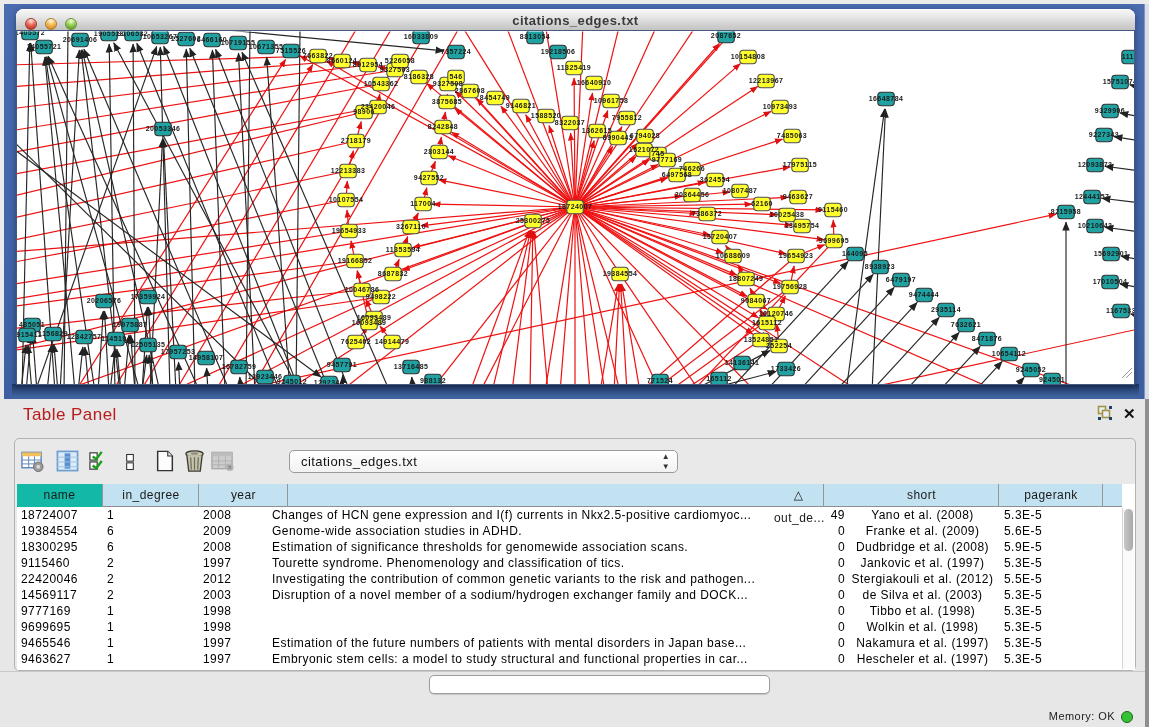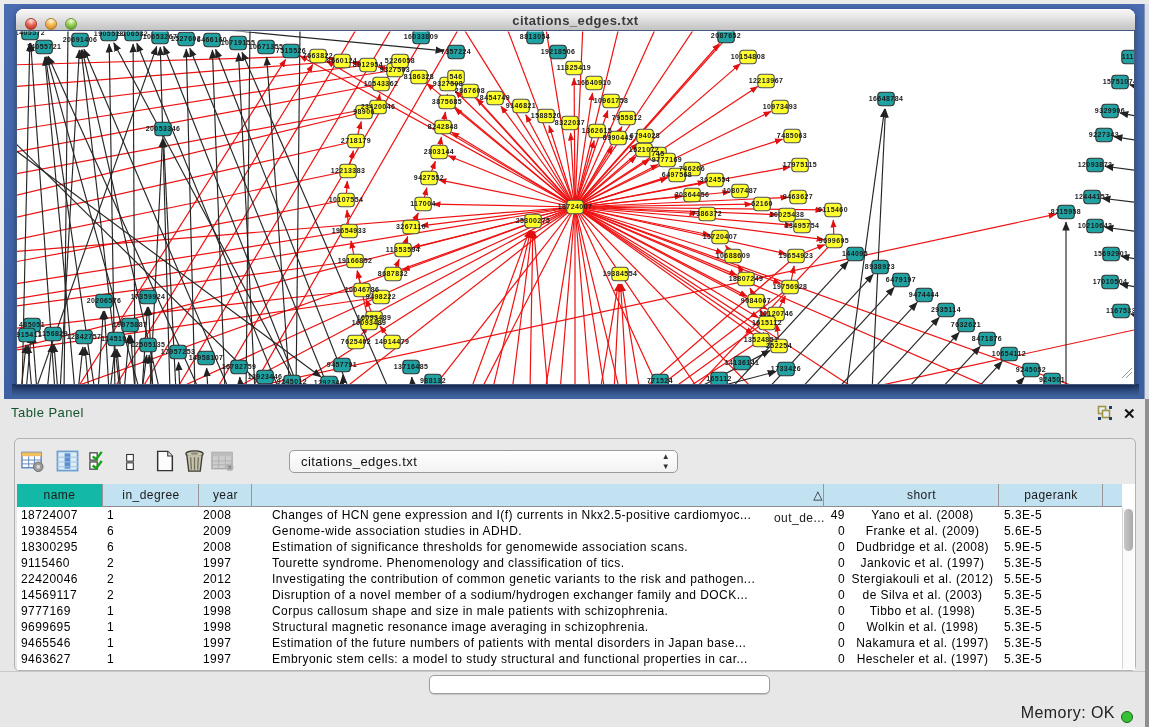--- a/index.html
+++ b/index.html
@@ -26,21 +26,21 @@
 #graph { position:absolute; left:0; top:0; }
 .er { stroke:#ef1111; stroke-width:1.2; fill:none; }
 .eb { stroke:#262626; stroke-width:1.15; fill:none; }
 .nt { fill:#21a2a2; stroke:#2f2f2f; stroke-width:1.1; }
 .ny { fill:#ffff2b; stroke:#4f4f4f; stroke-width:1.1; }
 .lb { font-size:7px; font-weight:bold; fill:#1a1a1a; text-anchor:middle; }
 
 #rsliver { position:absolute; right:0; top:4px; width:5px; height:395px; background:#d9dee8; border-left:1px solid #8494b5; }
 
 #panel { position:absolute; left:0; top:399px; width:1149px; height:328px; background:#e7e7e7; }
-#ptitle { position:absolute; left:11px; top:6px; font-size:13px; color:#14532d; }
+#ptitle { position:absolute; left:23px; top:6px; font-size:17px; color:#b91c1c; }
 #pfloat { position:absolute; right:36px; top:6px; }
 #pclose { position:absolute; right:13px; top:6px; font-size:15px; font-weight:bold; color:#111; }
 #toolc { position:absolute; left:14px; top:39px; width:1122px; height:233px;
   background:#e9e9e9; border:1px solid #b2b2b2; border-radius:5px; }
 #toolbar { position:absolute; left:0; top:0; width:100%; height:44px; }
 .ticon { position:absolute; top:11px; }
 #combo { position:absolute; left:274px; top:11px; width:389px; height:23px; background:linear-gradient(#fff,#f2f2f2);
   border:1px solid #9b9b9b; border-radius:5px; font-size:13px; color:#111; line-height:21px; padding-left:11px; }
 #combo .arr { position:absolute; right:7px; top:1px; font-size:8px; color:#333; line-height:10px; }
 
@@ -60,21 +60,21 @@
 .c6 { left:987px; width:100px; }
 #vscroll { position:absolute; right:1px; top:24px; width:12px; height:161px; background:#fbfbfb; border-left:1px solid #d5d5d5; }
 #vthumb { position:absolute; left:1px; top:1px; width:9px; height:42px; border-radius:5px; background:linear-gradient(90deg,#c8c8c8,#a9a9a9); }
 
 #tabline { position:absolute; left:0; top:272px; width:1149px; height:1px; background:#c9c9c9; }
 #tabs { position:absolute; left:429px; top:276px; height:19px; border:1px solid #9d9d9d; border-radius:5px;
   overflow:hidden; display:flex; background:#fff; box-shadow:0 1px 1px rgba(0,0,0,.15);}
 .tab { font-size:13px; font-weight:bold; line-height:18px; padding:0 16px; color:#222; background:linear-gradient(#fff,#f0f0f0);margin-top:20px; }
 .tab.sel { background:linear-gradient(#8c8c8c,#6f6f6f); color:#f4f4f4; border-right:1px solid #777; }
 .tab + .tab:not(.sel) { border-left:1px solid #bbb;border-radius:6px; }
-#status { position:absolute; right:34px; bottom:5px; font-size:16px; color:#222; }
+#status { position:absolute; right:34px; bottom:5px; font-size:11px; color:#222; }
 #memdot { position:absolute; right:16px; bottom:4px; width:12px; height:12px; border-radius:50%;
   background:#35c335; border:1.5px solid #1c661c; }
 #rbar { position:absolute; right:0; top:0; width:4px; height:328px; background:#8f8f8f; }
 </style></head>
 <body>
 <div id="page">
   <div id="desk">
       <div id="deskblue"></div>
       <div id="deskshadow"></div>
     </div>
@@ -684,22 +684,22 @@
           <circle cx="19.5" cy="18.5" r="4" fill="#b5b5b5"></circle>
           <path d="M17.8 16.8 L21.2 20.2 M21.2 16.8 L17.8 20.2" stroke="#888" stroke-width="1.3"></path>
         </svg>
         <div class="ticon" style="left:235px; top:12px; font-size:15px; font-style:italic; font-weight:bold; color:#1a1a1a; font-family:'Liberation Serif',serif;margin-left:39px;">f<span style="font-size:11px;">(x)</span></div>
         <div id="combo">citations_edges.txt<div class="arr">▲<br>▼</div></div>
       </div>
       <div id="tbl">
         <div id="thead">
           <div class="th" style="left:0;width:86px;background:#14b8a6;">name</div>
           <div class="th" style="left:87px;width:95px;">in_degree</div>
-          <div class="th" style="left:183px;width:52px;">year</div>
-          <div class="th" style="left:753px;width:54px;text-align:right;padding-left:4px;">△ out_de...</div>
+          <div class="th" style="left:183px;width:88px;">year</div>
+          <div class="th" style="left:753px;width:54px;text-align:center;padding-left:4px;">△ out_de...</div>
           <div class="th" style="left:828px;width:154px;">short</div>
           <div class="th" style="left:983px;width:103px;">pagerank</div>
         </div>
         <div id="tbody">
 <div class="tr">
               <div class="c0">18724007</div>
               <div class="c1">1</div>
               <div class="c2">2008</div>
               <div class="c3">Changes of HCN gene expression and I(f) currents in Nkx2.5-positive cardiomyoc...</div>
               <div class="c4">49</div>
@@ -748,30 +748,28 @@
               <div class="c2">2003</div>
               <div class="c3">Disruption of a novel member of a sodium/hydrogen exchanger family and DOCK...</div>
               <div class="c4">0</div>
               <div class="c5">de Silva et al. (2003)</div>
               <div class="c6">5.3E-5</div>
             </div>
 <div class="tr">
               <div class="c0">9777169</div>
               <div class="c1">1</div>
               <div class="c2">1998</div>
-              <div class="c3">Corpus callosum shape and size in male patients with schizophrenia.</div>
               <div class="c4">0</div>
               <div class="c5">Tibbo et al. (1998)</div>
               <div class="c6">5.3E-5</div>
             </div>
 <div class="tr">
               <div class="c0">9699695</div>
               <div class="c1">1</div>
               <div class="c2">1998</div>
-              <div class="c3">Structural magnetic resonance image averaging in schizophrenia.</div>
               <div class="c4">0</div>
               <div class="c5">Wolkin et al. (1998)</div>
               <div class="c6">5.3E-5</div>
             </div>
 <div class="tr">
               <div class="c0">9465546</div>
               <div class="c1">1</div>
               <div class="c2">1997</div>
               <div class="c3">Estimation of the future numbers of patients with mental disorders in Japan base...</div>
               <div class="c4">0</div>

